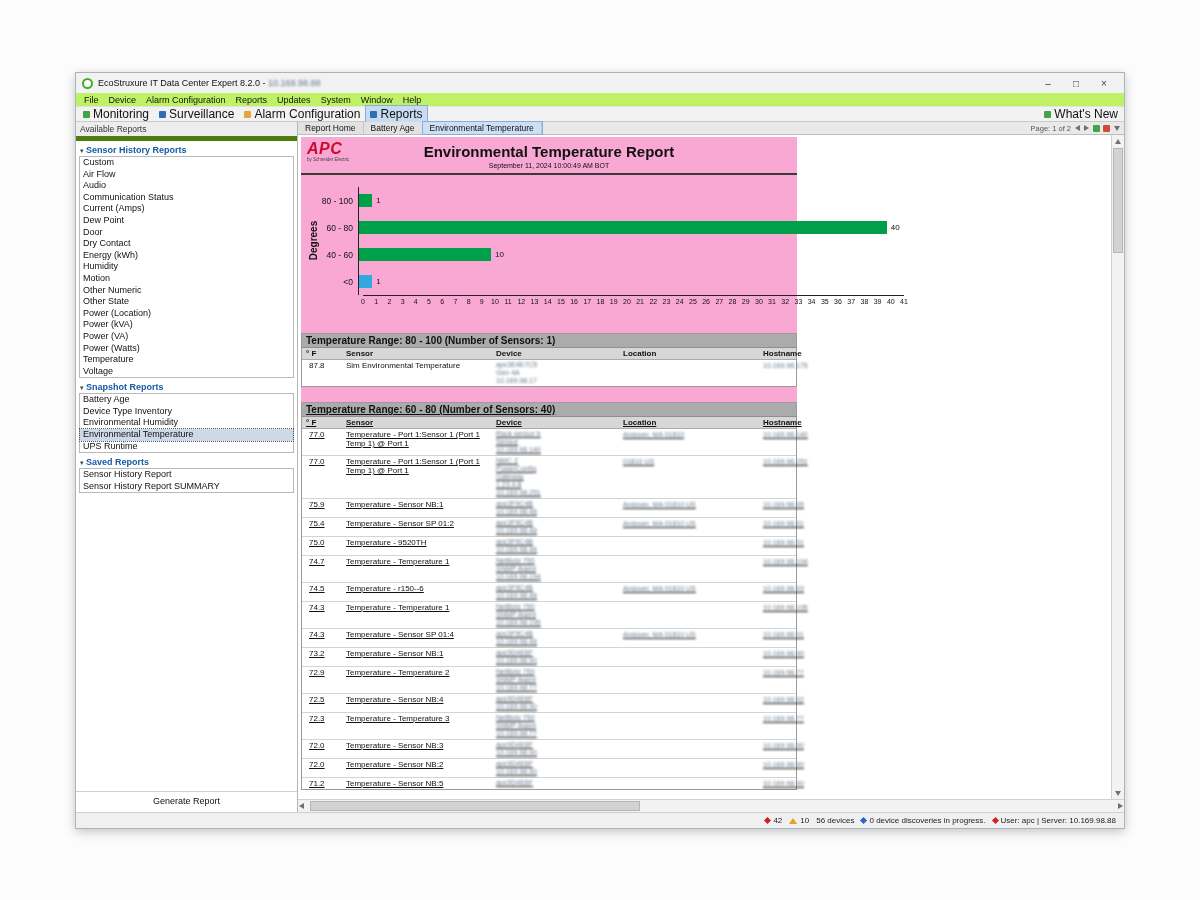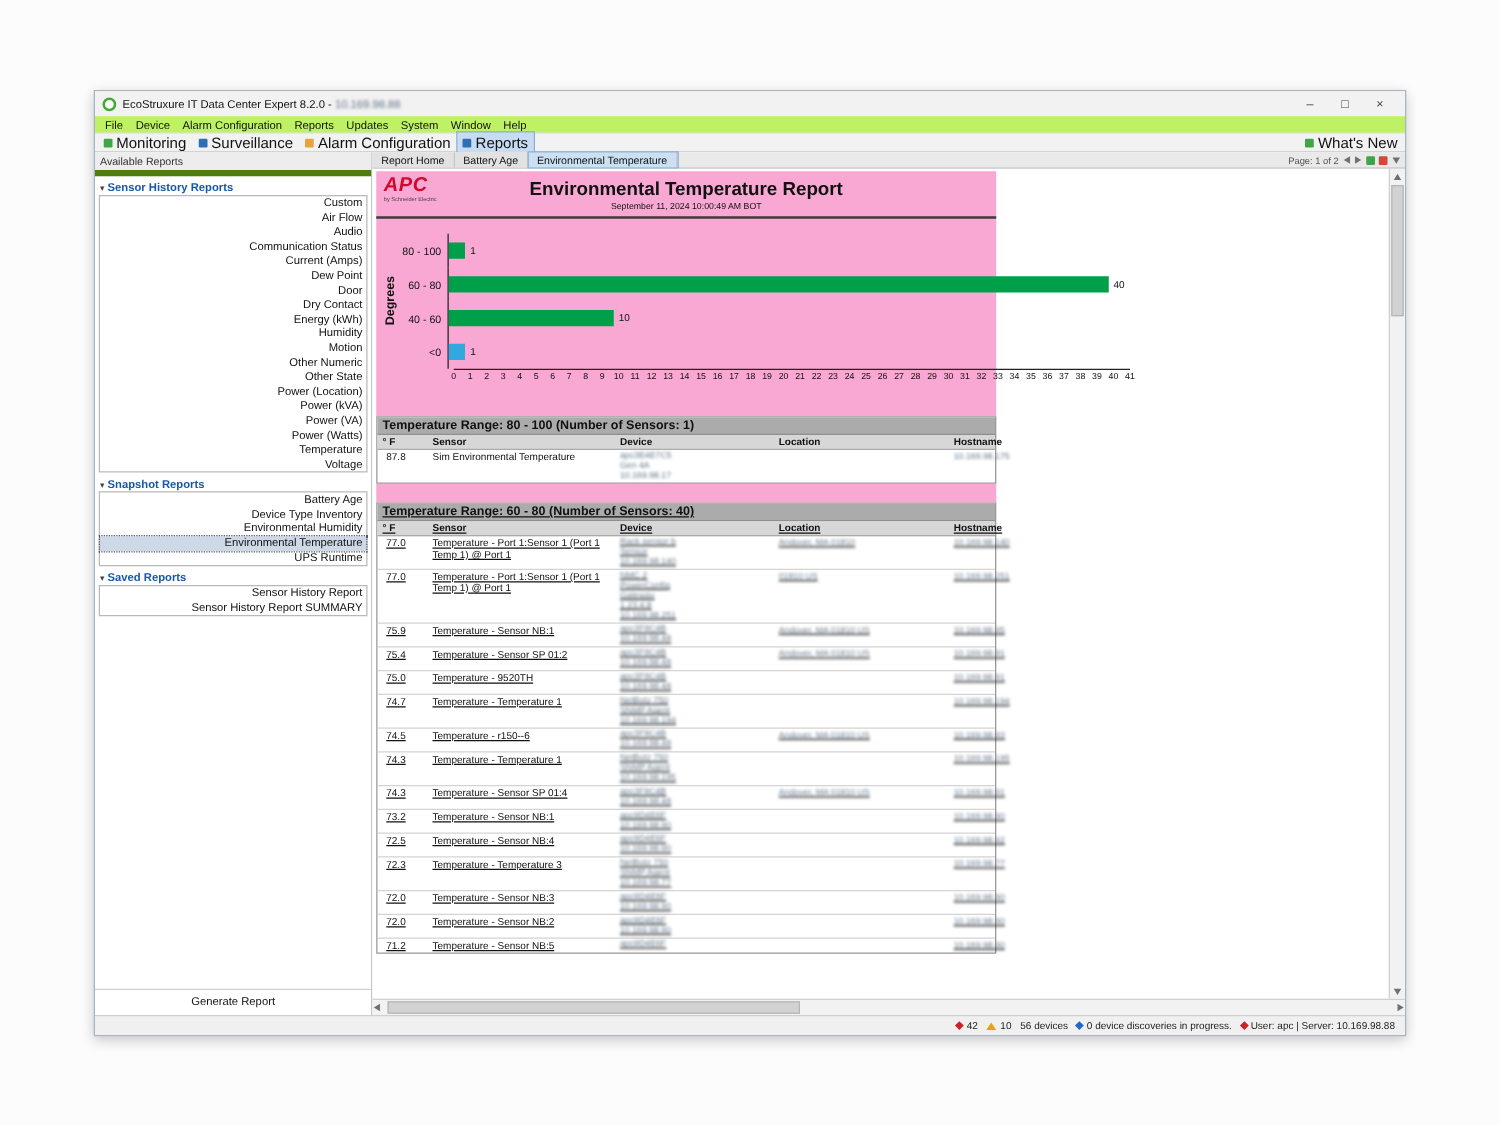--- a/index.html
+++ b/index.html
@@ -27,21 +27,21 @@
   .wn-icon{width:7px;height:7px;border-radius:1px;}
 
   .main{flex:1;display:flex;min-height:0;}
 
   .sidebar{width:222px;flex:none;background:#fff;border-right:1px solid #b5b5b5;display:flex;flex-direction:column;}
   .side-header{background:#ededed;border-bottom:5px solid #4d7c0f;font-size:8.5px;padding:2px 4px;color:#333;}
   .side-body{flex:1;min-height:0;overflow:hidden;padding:2px 3px;}
   .sec-title{color:#1659a6;font-weight:bold;font-size:9px;padding:2px 1px 1px;}
   .sec-title .tri{color:#444;font-size:7px;font-weight:normal;}
   .sec-box{border:1px solid #b9b9b9;margin-bottom:2px;background:#fff;}
-  .list-item{font-size:9px;line-height:11.6px;height:11.6px;padding:0 3px;white-space:nowrap;overflow:hidden;text-align:right;}
+  .list-item{font-size:9px;line-height:11.6px;height:11.6px;padding:0 3px;white-space:nowrap;overflow:hidden;}
   .list-item.selected{background:#cdd9e7;outline:1px dotted #556;}
   .side-footer{border-top:1px solid #cfcfcf;text-align:center;font-size:9px;padding:4px 0 6px;}
 
   .content{flex:1;min-width:0;display:flex;flex-direction:column;background:#fff;}
   .tabbar{height:13px;flex:none;background:#e9e9e9;border-bottom:1px solid #bdbdbd;display:flex;align-items:stretch;font-size:8.5px;}
   .tab{padding:1px 7px 0;border-right:1px solid #c6c6c6;background:#e2e2e2;white-space:nowrap;}
   .tab.active{background:#cde0f3;outline:1px solid #86aed6;}
   .tab-tools{margin-left:auto;display:flex;align-items:center;gap:4px;padding-right:4px;font-size:7.5px;color:#555;}
   .ticon{width:7px;height:7px;border-radius:1px;display:inline-block;}
   .tri-left{width:0;height:0;border-top:3px solid transparent;border-bottom:3px solid transparent;border-right:5px solid #707070;}
@@ -432,20 +432,31 @@
                   <span class="cell f">73.2</span>
                   <span class="cell">Temperature - Sensor NB:1</span>
                   <span class="cell dev redacted">
                     <div>apc9D4E6F</div>
                     <div>10.169.98.90</div>
                   </span>
                   <span class="cell loc redacted"></span>
                   <span class="cell host redacted">10.169.98.90</span>
                 </div>
                 <div class="trow">
+                  <span class="cell f">72.9</span>
+                  <span class="cell">Temperature - Temperature 2</span>
+                  <span class="cell dev redacted">
+                    <div>NetBotz 750</div>
+                    <div>SNMP Agent</div>
+                    <div>10.169.98.77</div>
+                  </span>
+                  <span class="cell loc redacted"></span>
+                  <span class="cell host redacted">10.169.98.77</span>
+                </div>
+                <div class="trow">
                   <span class="cell f">72.5</span>
                   <span class="cell">Temperature - Sensor NB:4</span>
                   <span class="cell dev redacted">
                     <div>apc9D4E6F</div>
                     <div>10.169.98.90</div>
                   </span>
                   <span class="cell loc redacted"></span>
                   <span class="cell host redacted">10.169.98.92</span>
                 </div>
                 <div class="trow">

